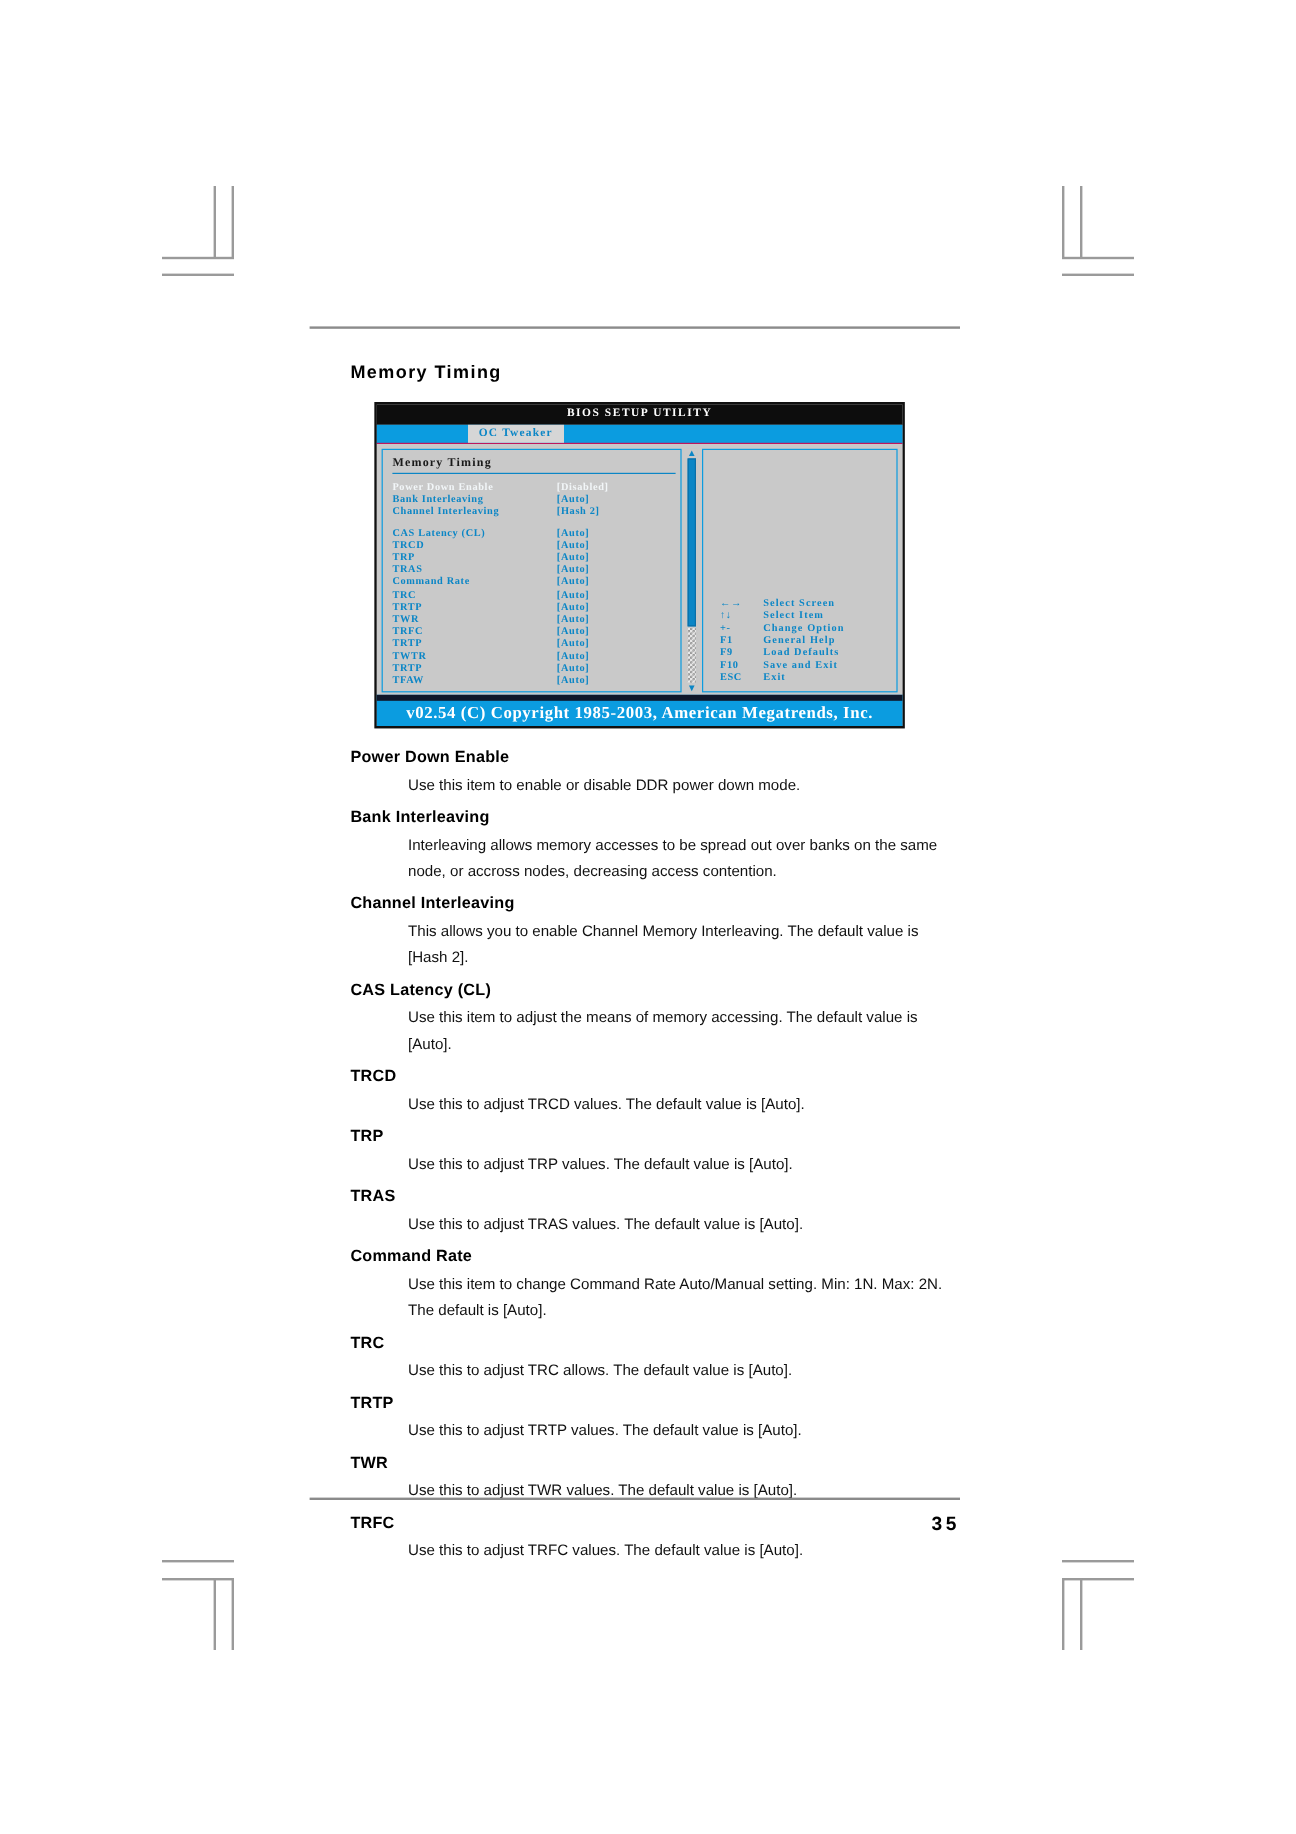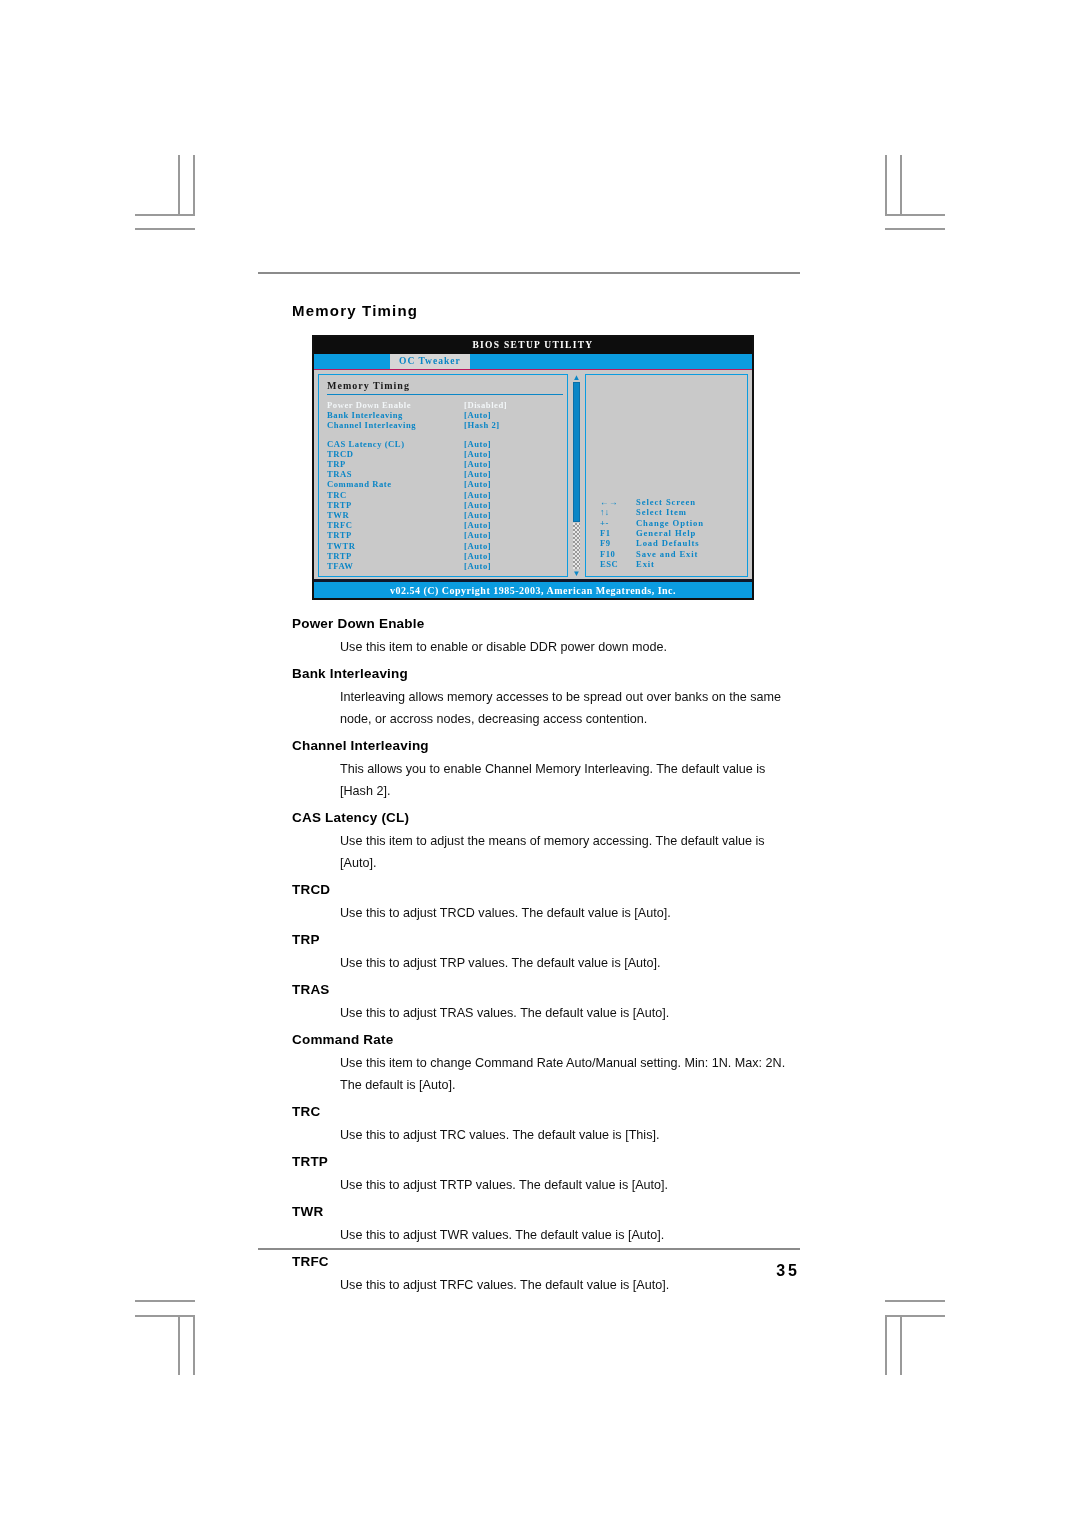--- a/index.html
+++ b/index.html
@@ -198,25 +198,25 @@
     line-height: 10.3px;
   }
   .legend-row { display: flex; }
   .legend-key { width: 36px; }
   .legend-desc { letter-spacing: 0.9px; }
 
   .bios-footer {
     background: #0b9ce0;
     color: #ffffff;
     text-align: center;
-    font-size: 10px;
+    font-size: 14px;
     font-weight: bold;
     letter-spacing: 0.5px;
     padding: 2.5px 0;
-    border-top: 3px solid #0f172a;
+    border-top: 5px solid #0f172a;
   }
 
   
   .manual { margin-top: 16px; }
   .entry-title {
     font-size: 13.5px;
     font-weight: bold;
     color: #000;
     margin: 0 0 5px 34px;
     letter-spacing: 0.2px;
@@ -403,21 +403,21 @@
       <div class="entry-desc">Use this item to adjust the means of memory accessing. The default value is [Auto].</div>
       <div class="entry-title">TRCD</div>
       <div class="entry-desc">Use this to adjust TRCD values. The default value is [Auto].</div>
       <div class="entry-title">TRP</div>
       <div class="entry-desc">Use this to adjust TRP values. The default value is [Auto].</div>
       <div class="entry-title">TRAS</div>
       <div class="entry-desc">Use this to adjust TRAS values. The default value is [Auto].</div>
       <div class="entry-title">Command Rate</div>
       <div class="entry-desc">Use this item to change Command Rate Auto/Manual setting. Min: 1N. Max: 2N. The default is [Auto].</div>
       <div class="entry-title">TRC</div>
-      <div class="entry-desc">Use this to adjust TRC values. The default value is [This].</div>
+      <div class="entry-desc">Use this to adjust TRC allows. The default value is [Auto].</div>
       <div class="entry-title">TRTP</div>
       <div class="entry-desc">Use this to adjust TRTP values. The default value is [Auto].</div>
       <div class="entry-title">TWR</div>
       <div class="entry-desc">Use this to adjust TWR values. The default value is [Auto].</div>
       <div class="entry-title">TRFC</div>
       <div class="entry-desc">Use this to adjust TRFC values. The default value is [Auto].</div>
     </div>
 
 </div>
 

